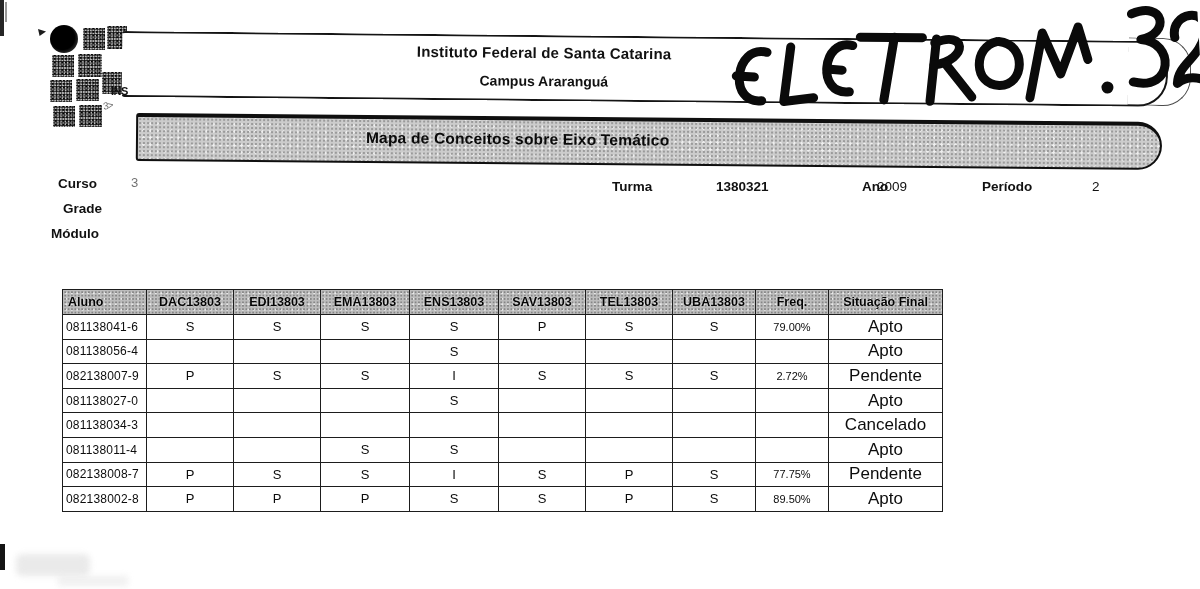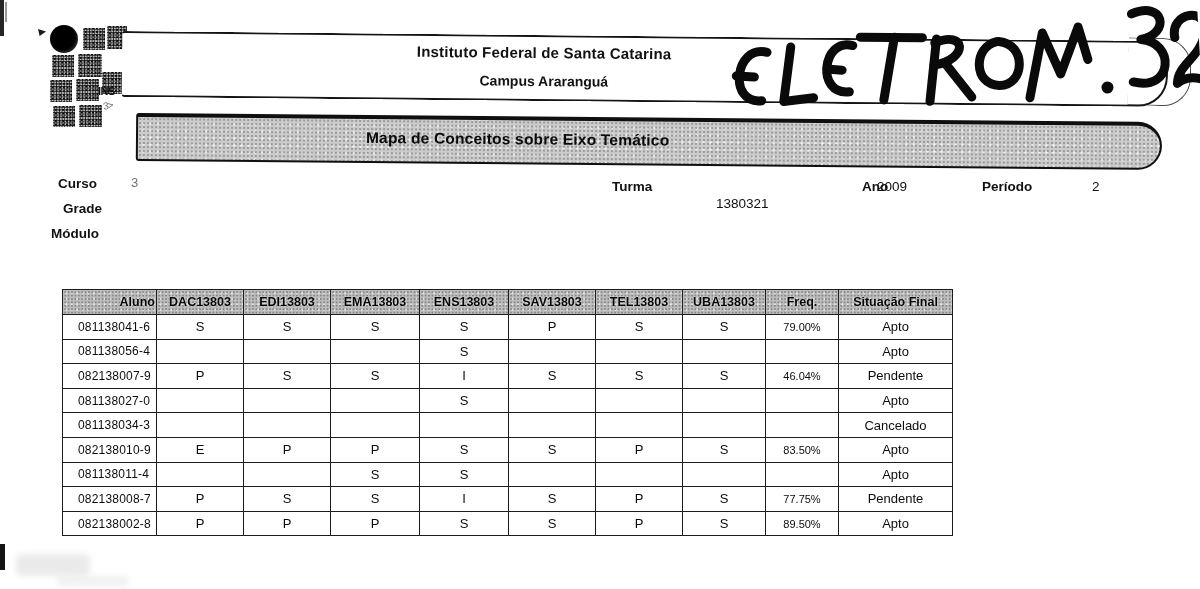--- a/index.html
+++ b/index.html
@@ -40,21 +40,21 @@
     border:2px solid #141414;border-left:none;border-radius:3px 30px 30px 3px;
     transform:rotate(.55deg);transform-origin:left center;
   }
   .header-box .line1{margin-top:7px;text-align:center;padding-right:200px;font-weight:bold;font-size:15px;letter-spacing:.2px;}
   .header-box .line2{margin-top:12px;text-align:center;padding-right:200px;font-weight:bold;font-size:14px;}
   .header-ghost{
     position:absolute;left:1128px;top:38px;width:62px;height:66px;
     border:1.5px solid #2c2c2c;border-left:none;border-radius:0 28px 28px 0;
     transform:rotate(1.2deg);opacity:.85;
   }
-  .ins-fragment{position:absolute;left:98px;top:85px;width:17px;overflow:hidden;font-weight:bold;font-size:11px;letter-spacing:-.5px;}
+  .ins-fragment{position:absolute;left:111px;top:85px;width:17px;overflow:hidden;font-weight:bold;font-size:11px;letter-spacing:-.5px;}
   .corner-scribble{position:absolute;left:103px;top:100px;font-size:10px;color:#6b6b6b;transform:rotate(-10deg);letter-spacing:-1px;}
   
   .banner{
     position:absolute;left:136px;top:113px;width:1022px;height:42px;
     border:2px solid #0f0f0f;border-top-width:4px;border-radius:3px 24px 24px 3px;
     background-color:#cccccc;
     background-image:radial-gradient(#9a9a9a 1px, transparent 1.5px),radial-gradient(#efefef 1px, transparent 1.5px);
     background-size:4px 4px,7px 7px;background-position:0 0,2px 3px;
     transform:rotate(.5deg);transform-origin:left center;
   }
@@ -62,41 +62,41 @@
   
   .handwriting{position:absolute;left:706px;top:12px;transform:rotate(-3.2deg);z-index:6;}
   
   .meta{position:absolute;font-size:13.5px;}
   .bold{font-weight:bold;}
   .m-curso{left:58px;top:176px;}
   .m-curso-frag{left:131px;top:175px;color:#4e4e4e;opacity:.8;font-size:13px;}
   .m-grade{left:63px;top:201px;}
   .m-modulo{left:51px;top:226px;}
   .m-turma{left:612px;top:179px;}
-  .m-turma-v{left:716px;top:196px;font-weight:normal;}
+  .m-turma-v{left:716px;top:179px;font-weight:bold;}
   .m-ano{left:862px;top:179px;}
   .m-ano-v{left:877px;top:179px;font-weight:normal;}
   .m-periodo{left:982px;top:179px;}
   .m-periodo-v{left:1092px;top:179px;font-weight:normal;}
   
   .table-wrap{position:absolute;left:62px;top:289px;}
   table{border-collapse:collapse;table-layout:fixed;background:#fff;}
   th,td{border:1.6px solid #1d1d1d;overflow:hidden;white-space:nowrap;}
   th{
     height:22px;font-size:12.5px;font-weight:bold;color:#050505;text-align:center;
     background-color:#bcbcbc;
     background-image:radial-gradient(#858585 .9px, transparent 1.2px),radial-gradient(#e9e9e9 .9px, transparent 1.2px);
     background-size:3.4px 3.4px,5.5px 5.5px;
     text-shadow:0 0 2px rgba(255,255,255,.9);
   }
   td{height:21.6px;font-size:13px;text-align:center;color:#0c0c0c;}
-  th.c0{text-align:right;padding-left:5px;}
-  td.c0{text-align:left;padding-left:15px;font-size:12px;letter-spacing:.2px;}
+  th.c0{text-align:left;padding-left:5px;}
+  td.c0{text-align:left;padding-left:3px;font-size:12px;letter-spacing:.2px;}
   td.c8{font-size:11px;}
-  td.c9{font-size:13px;}
+  td.c9{font-size:17px;}
   .c0{width:77px;} .c1{width:84px;} .c2{width:84px;} .c3{width:86px;} .c4{width:86px;}
   .c5{width:84px;} .c6{width:84px;} .c7{width:80px;} .c8{width:70px;} .c9{width:111px;}
 </style>
 </head>
 <body>
 
 <div class="edge-mark-top"></div>
 <div class="edge-mark-top2"></div>
 <div class="edge-mark-bottom"></div>
 <div class="smudge1"></div>
@@ -212,21 +212,21 @@
         </tr>
         <tr>
           <td class="c0">082138007-9</td>
           <td class="c1">P</td>
           <td class="c2">S</td>
           <td class="c3">S</td>
           <td class="c4">I</td>
           <td class="c5">S</td>
           <td class="c6">S</td>
           <td class="c7">S</td>
-          <td class="c8">46.04%</td>
+          <td class="c8">2.72%</td>
           <td class="c9">Pendente</td>
         </tr>
         <tr>
           <td class="c0">081138027-0</td>
           <td class="c1"></td>
           <td class="c2"></td>
           <td class="c3"></td>
           <td class="c4">S</td>
           <td class="c5"></td>
           <td class="c6"></td>
@@ -238,32 +238,20 @@
           <td class="c0">081138034-3</td>
           <td class="c1"></td>
           <td class="c2"></td>
           <td class="c3"></td>
           <td class="c4"></td>
           <td class="c5"></td>
           <td class="c6"></td>
           <td class="c7"></td>
           <td class="c8"></td>
           <td class="c9">Cancelado</td>
-        </tr>
-        <tr>
-          <td class="c0">082138010-9</td>
-          <td class="c1">E</td>
-          <td class="c2">P</td>
-          <td class="c3">P</td>
-          <td class="c4">S</td>
-          <td class="c5">S</td>
-          <td class="c6">P</td>
-          <td class="c7">S</td>
-          <td class="c8">83.50%</td>
-          <td class="c9">Apto</td>
         </tr>
         <tr>
           <td class="c0">081138011-4</td>
           <td class="c1"></td>
           <td class="c2"></td>
           <td class="c3">S</td>
           <td class="c4">S</td>
           <td class="c5"></td>
           <td class="c6"></td>
           <td class="c7"></td>

